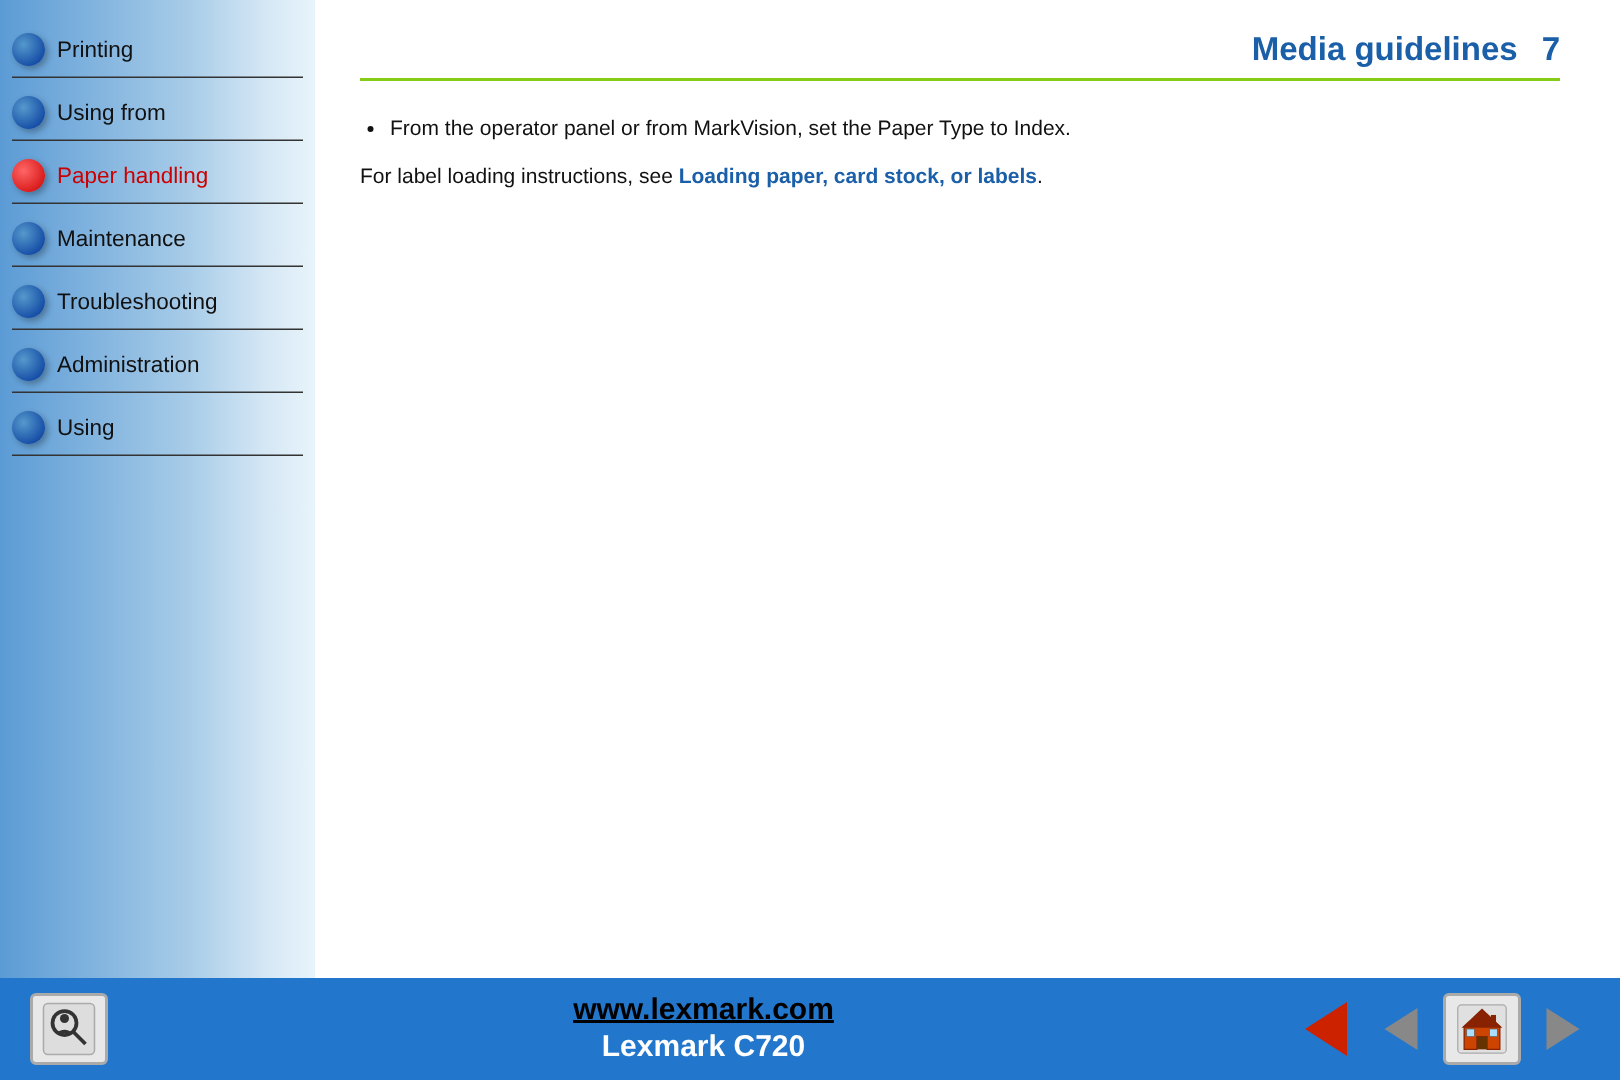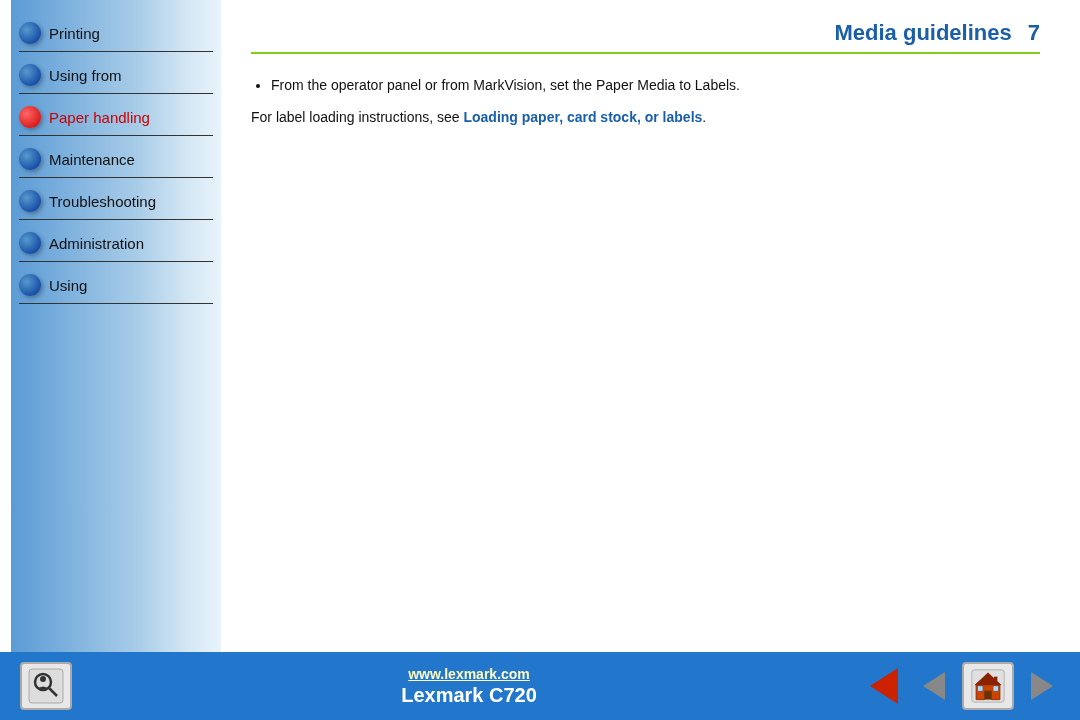--- a/index.html
+++ b/index.html
@@ -2,21 +2,20 @@
 <html><head>
   <meta charset="utf-8">
   <style>
     * { margin: 0; padding: 0; box-sizing: border-box; }
     body { width: 1080px; height: 720px; overflow: hidden; font-family: Arial, sans-serif; display: flex; flex-direction: column; }
 
     .main-area {
       display: flex;
       flex: 1;
       overflow: hidden;
-      padding-left: 11px;
     }
 
     
     .sidebar {
       width: 210px;
       min-width: 210px;
       background: linear-gradient(to right, #5b9bd5 0%, #a8cce8 60%, #d6e8f5 85%, #e8f4fb 100%);
       display: flex;
       flex-direction: column;
       padding-top: 10px;
@@ -138,23 +137,23 @@
       align-items: center;
       justify-content: center;
     }
 
     .footer-center {
       flex: 1;
       text-align: center;
     }
 
     .footer-center a {
-      color: #fef9c3;
-      font-weight: bold;
-      font-size: 14px;
+      color: #000000;
+      font-weight: bold;
+      font-size: 20px;
       text-decoration: underline;
       display: block;
       margin-bottom: 2px;
     }
 
     .footer-center .footer-subtitle {
       color: #ffffff;
       font-weight: bold;
       font-size: 20px;
     }
@@ -280,21 +279,21 @@
     </div>
   </div>
 
   <div class="content">
     <div class="content-header">
       <span class="content-title">Media guidelines</span>
       <span class="content-page-num">7</span>
     </div>
     <div class="content-body">
       <ul>
-        <li>From the operator panel or from MarkVision, set the Paper Media to Labels.</li>
+        <li>From the operator panel or from MarkVision, set the Paper Type to Index.</li>
       </ul>
       <p class="para">
         <span>For label loading instructions, see </span><a href="#">Loading paper, card stock, or labels</a><span>.</span>
       </p>
     </div>
   </div>
 </div>
 
 <div class="footer">
 

